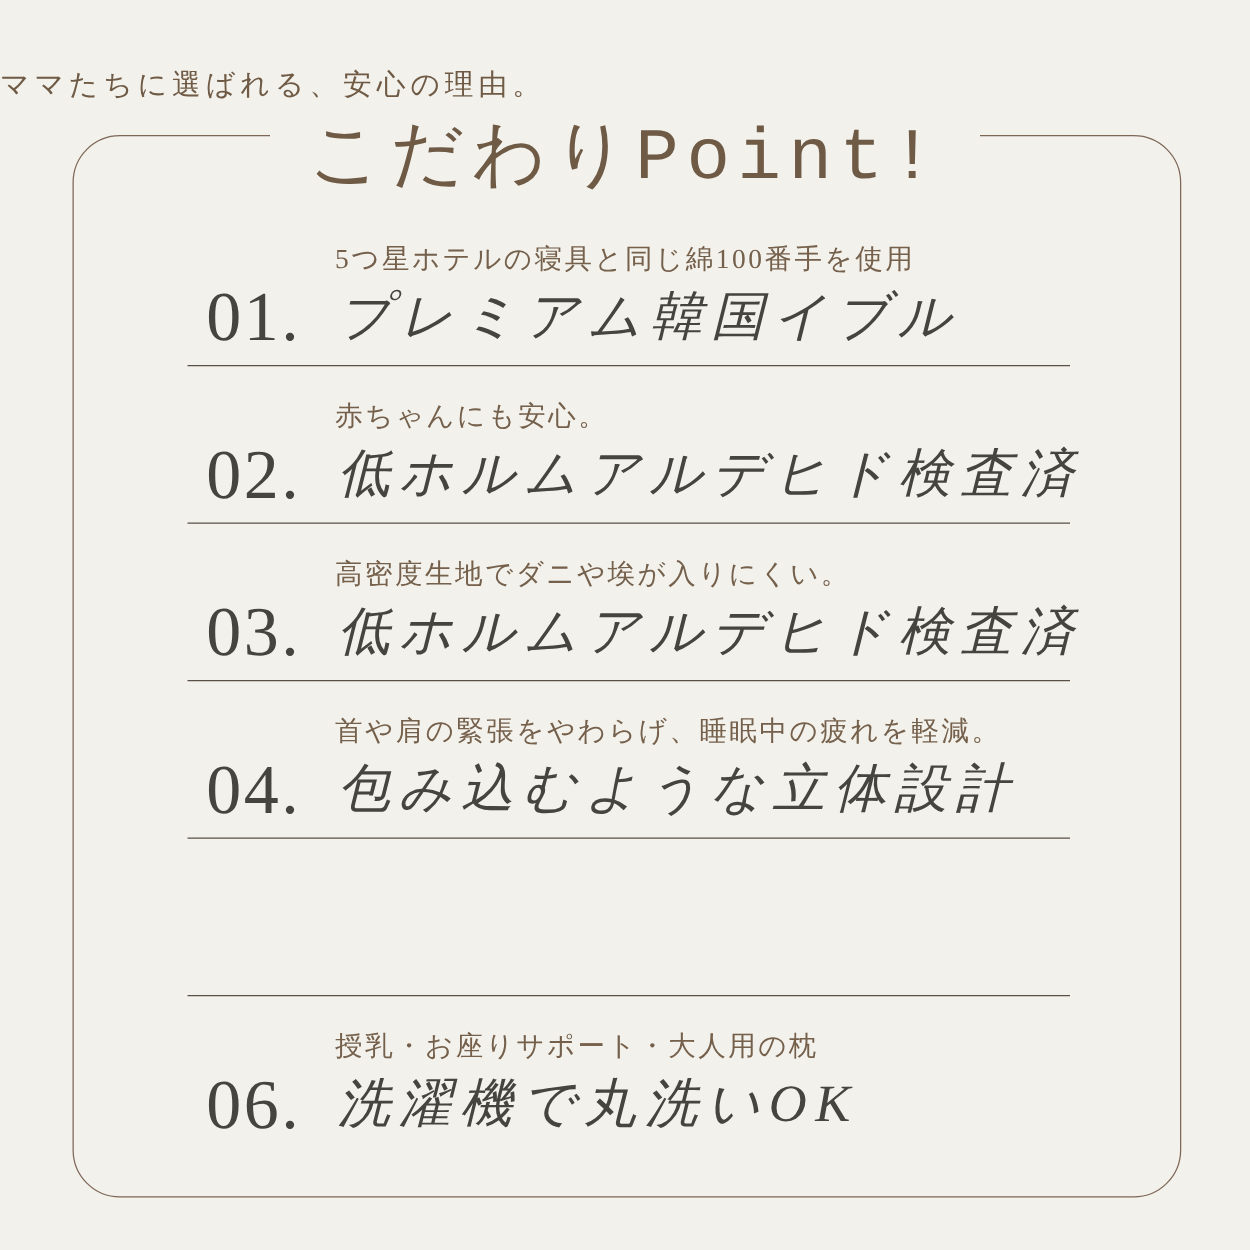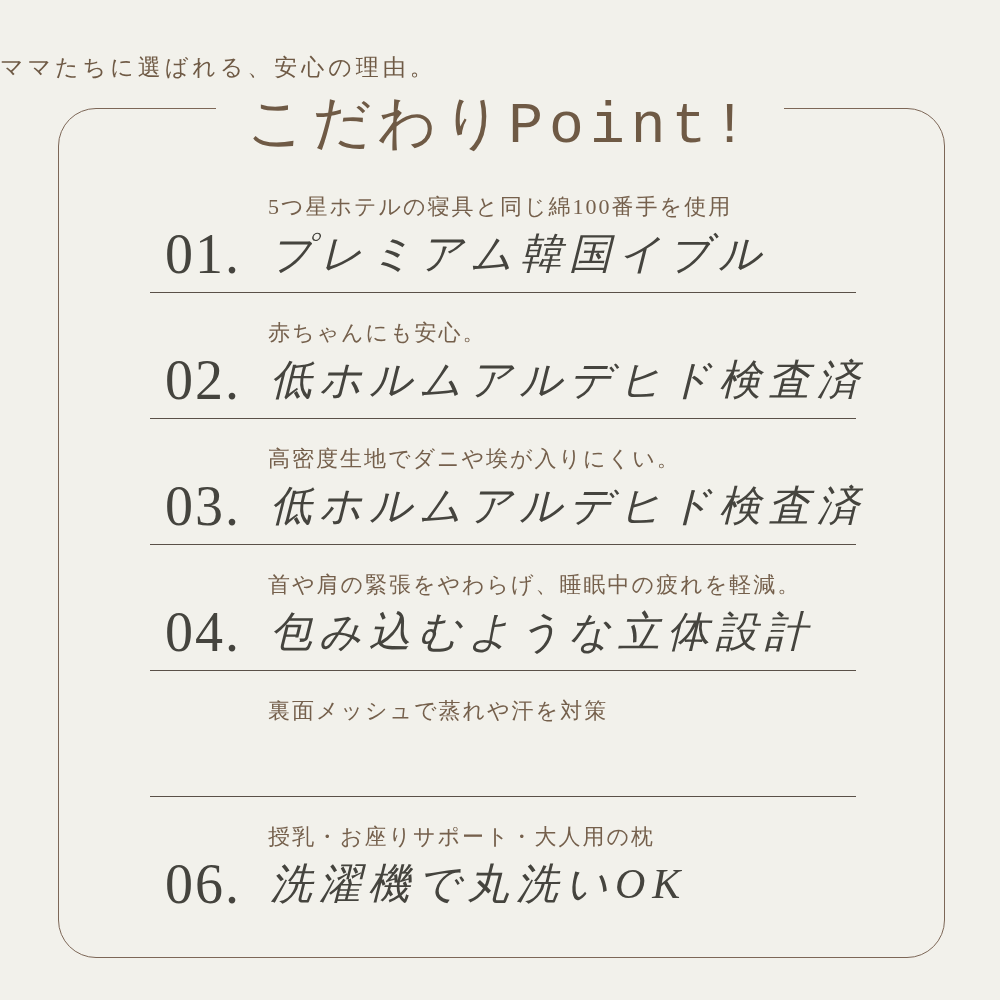--- a/index.html
+++ b/index.html
@@ -133,21 +133,20 @@
 
   <div class="point-row">
     <div class="point-subtitle">首や肩の緊張をやわらげ、睡眠中の疲れを軽減。</div>
     <div class="point-main">
       <div class="point-number">04.</div>
       <div class="point-title">包み込むような立体設計</div>
     </div>
   </div>
 
   <div class="point-row">
-    <div class="point-subtitle">裏面メッシュで蒸れや汗を対策</div>
   </div>
 
   <div class="point-row">
     <div class="point-subtitle">授乳・お座りサポート・大人用の枕</div>
     <div class="point-main">
       <div class="point-number">06.</div>
       <div class="point-title">洗濯機で丸洗いOK</div>
     </div>
   </div>
 

